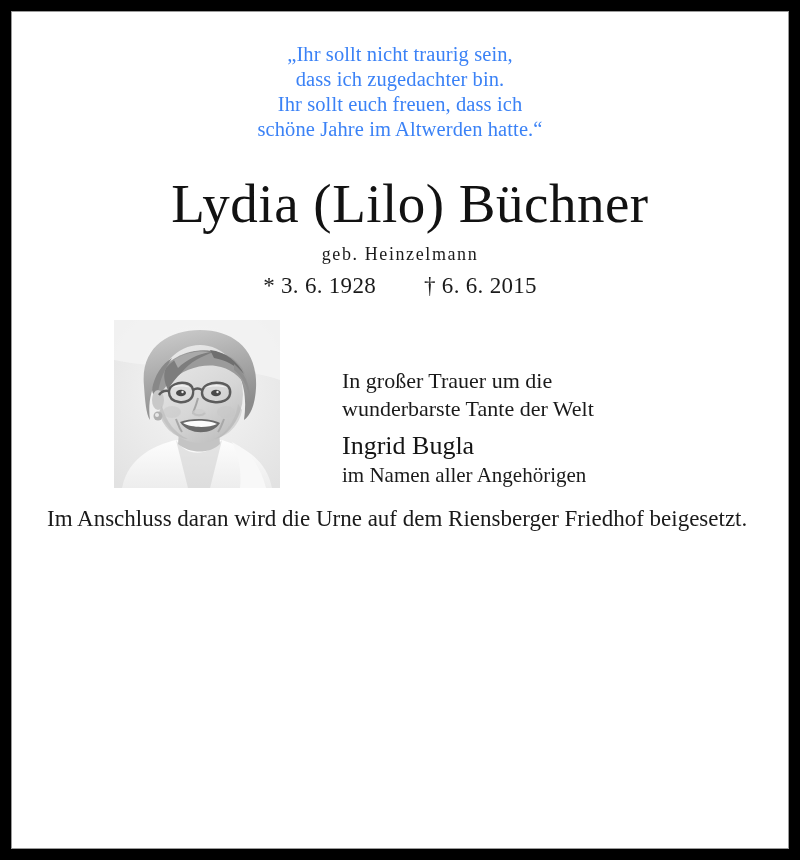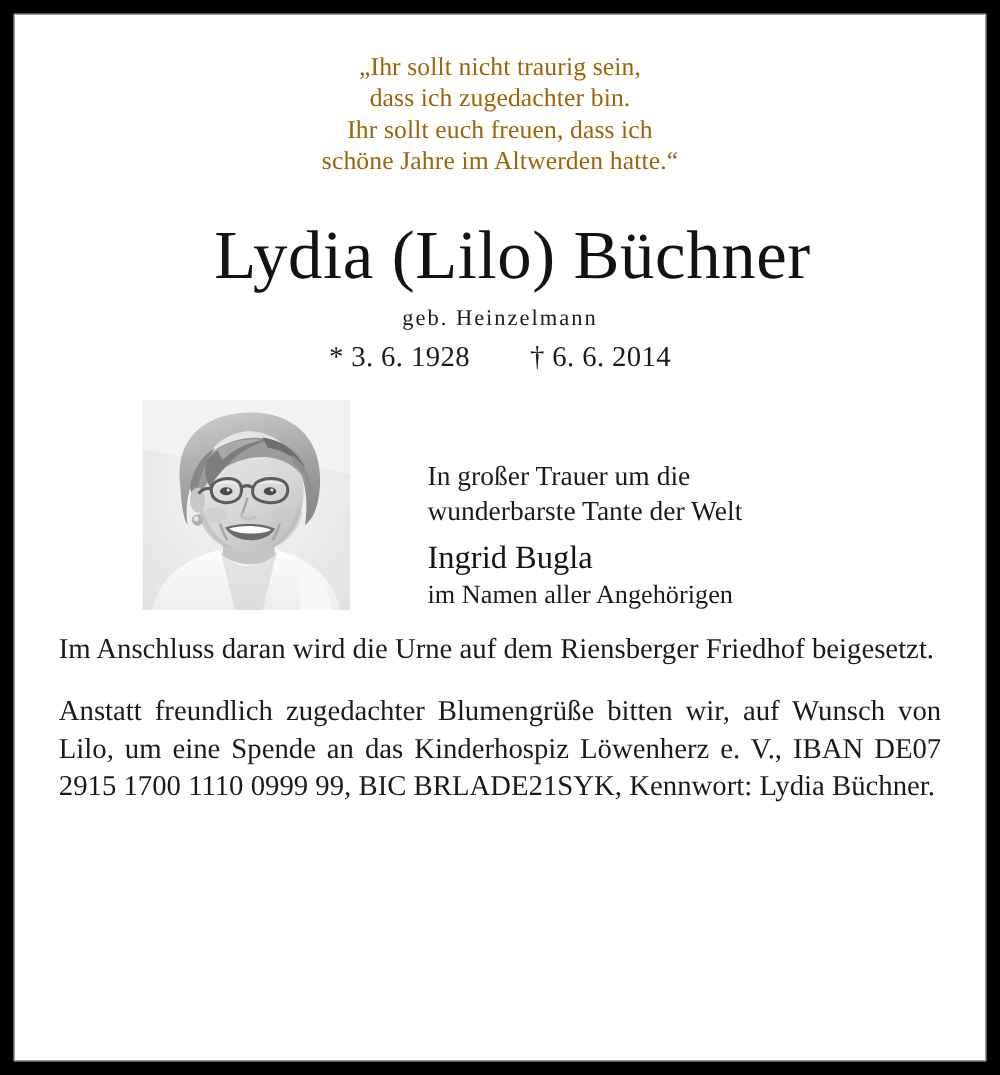--- a/index.html
+++ b/index.html
@@ -35,21 +35,21 @@
   }
 
   
   .verse {
     text-align: center;
     font-size: 20.5px;
     line-height: 25px;
     letter-spacing: 0.1px;
     margin: 30px 0 16px 0;
     padding: 0 40px;
-    color: #a16207;
+    color: #3b82f6;
   }
   .verse-line { display: block; white-space: nowrap; }
 
   
   .name-block {
     text-align: center;
     margin-top: 32px;
   }
   .deceased-name {
     font-size: 55px;
@@ -143,21 +143,21 @@
       <span class="verse-line">„Ihr sollt nicht traurig sein,</span>
       <span class="verse-line">dass ich zugedachter bin.</span>
       <span class="verse-line">Ihr sollt euch freuen, dass ich</span>
       <span class="verse-line">schöne Jahre im Altwerden hatte.“</span>
     </div>
 
     <div class="name-block">
       <div class="deceased-name">Lydia (Lilo) Büchner</div>
       <div class="maiden-name">geb. Heinzelmann</div>
       <div class="life-dates">
-        <span class="date-birth">* 3. 6. 1928</span><span class="date-death">† 6. 6. 2014</span>
+        <span class="date-birth">* 3. 6. 1928</span><span class="date-death">† 6. 6. 2015</span>
       </div>
     </div>
 
     <div class="middle-row">
 
       <div class="portrait-wrap">
         <svg width="166" height="168" viewBox="0 0 166 168" xmlns="http://www.w3.org/2000/svg" aria-hidden="true">
           <defs>
             <radialGradient id="bgGrad" cx="50%" cy="40%" r="75%">
               <stop offset="0%" stop-color="#f6f6f6"></stop>
@@ -236,17 +236,16 @@
       <div class="dedication">
         <div class="dedication-lead">In großer Trauer um die</div>
         <div class="dedication-lead">wunderbarste Tante der Welt</div>
         <div class="mourner-name">Ingrid Bugla</div>
         <div class="mourner-suffix">im Namen aller Angehörigen</div>
       </div>
     </div>
 
     <div class="body-text">
       <p class="para-spaced">Im Anschluss daran wird die Urne auf dem Riensberger Friedhof beigesetzt.</p>
-      <p>Anstatt freundlich zugedachter Blumengrüße bitten wir, auf Wunsch von Lilo, um eine Spende an das Kinderhospiz Löwenherz e. V., IBAN DE07 2915 1700 1110 0999 99, BIC BRLADE21SYK, Kennwort: Lydia Büchner.</p>
     </div>
 
   </div>
 </div>
 
 </body></html>

